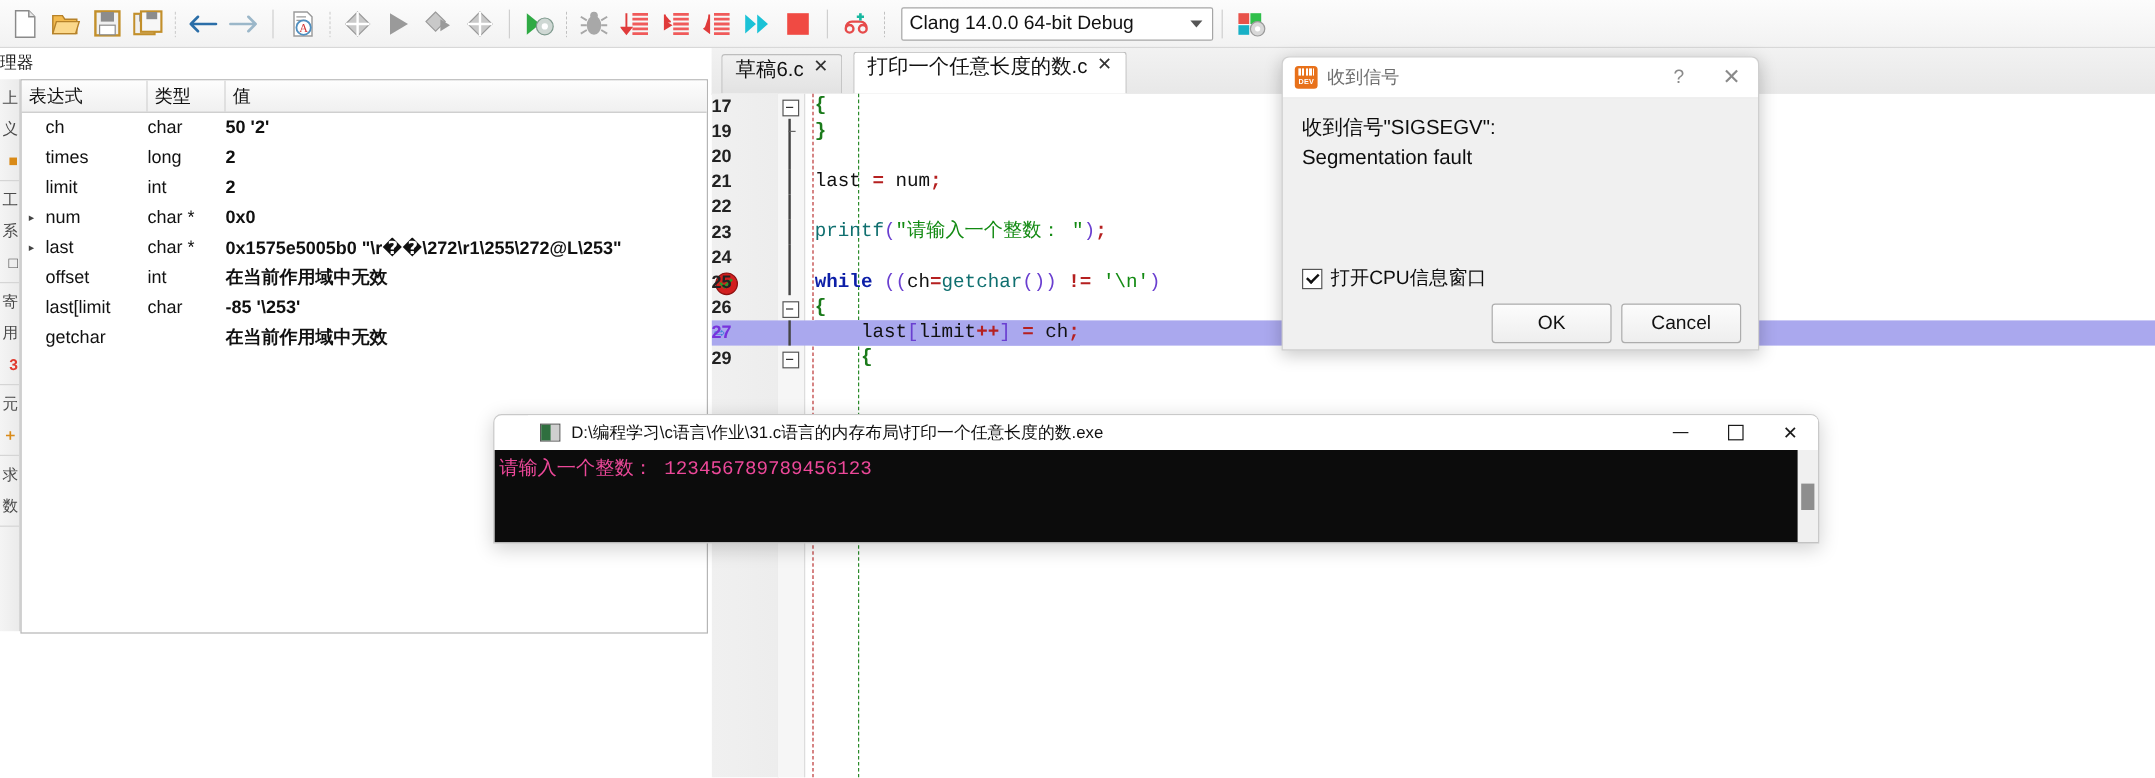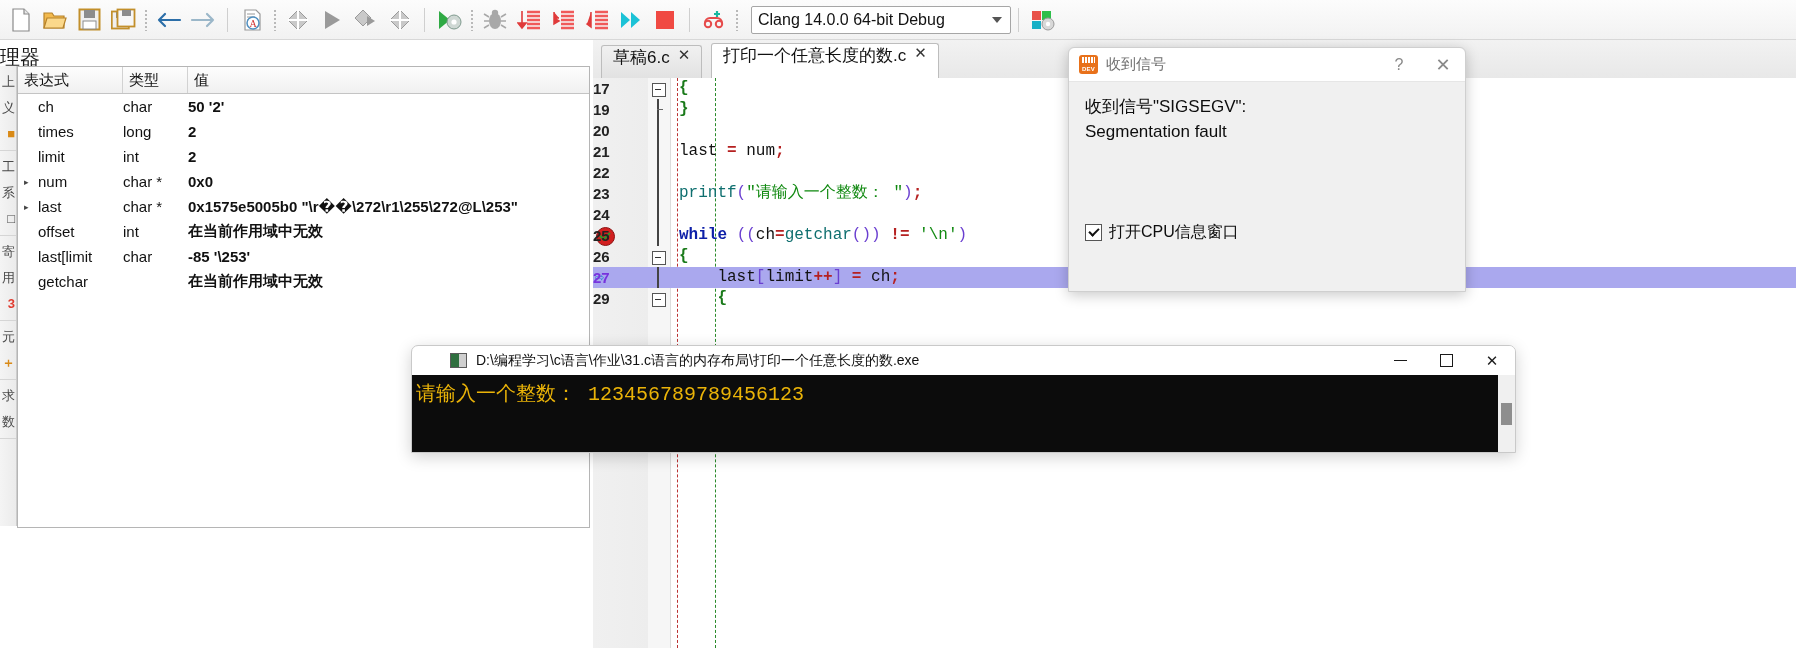--- a/index.html
+++ b/index.html
@@ -39,21 +39,21 @@
     border-right:1px solid #cdcdcd;overflow:hidden;
   }
   .lsgroup{border-bottom:1px solid #d5d5d5;padding:3px 0;}
   .lsitem{height:26px;font-size:13px;color:#4a4a4a;line-height:26px;
           text-align:right;padding-right:1px;overflow:hidden;white-space:nowrap;}
   .lsitem.org{color:#d98a17;font-weight:bold;}
   .lsitem.red{color:#e03b2f;font-weight:bold;}
 
   
   .panel-title{
-    position:absolute;left:0;top:44px;font-size:20px;color:#1a1a1a;white-space:nowrap;
+    position:absolute;left:0;top:44px;font-size:14px;color:#1a1a1a;white-space:nowrap;
   }
   .watch{
     position:absolute;left:17px;top:66px;width:573px;height:462px;
     background:#fff;border:1px solid #b5b5b5;box-sizing:border-box;overflow:hidden;
   }
   .watch-head{
     display:flex;height:26px;background:linear-gradient(#fdfdfd,#f0f0f0);
     border-bottom:1px solid #c4c4c4;font-size:15px;color:#111;
   }
   .watch-head div{
@@ -167,22 +167,22 @@
   .con-ico{width:15px;height:13px;border:1px solid #5a5a5a;background:#fff;display:flex;}
   .con-ico i{display:block;width:50%;height:100%;}
   .con-ico i:first-child{background:#2f6f3f;}
   .con-ico i:last-child{background:#cfcfcf;}
   .con-title .ct{margin-left:9px;font-size:14px;color:#111;white-space:nowrap;}
   .con-title .sp{flex:1;}
   .win-btn{width:46px;height:29px;display:flex;align-items:center;justify-content:center;font-size:15px;color:#1a1a1a;}
   .win-box{width:11px;height:11px;border:1.4px solid #1a1a1a;}
   .win-min{width:13px;height:1.6px;background:#1a1a1a;}
   .con-body{position:absolute;left:0;top:29px;width:100%;height:77px;background:#0c0c0c;display:flex;}
-  .con-text{flex:1;color:#eab308;font-family:"Liberation Mono","DejaVu Sans Mono",monospace;
-            font-size:20px;padding:5px 0 0 4px;white-space:pre;}
+  .con-text{flex:1;color:#ec4899;font-family:"Liberation Mono","DejaVu Sans Mono",monospace;
+            font-size:16px;padding:5px 0 0 4px;white-space:pre;}
   .con-scroll{width:17px;height:100%;background:#f0f0f0;position:relative;}
   .con-thumb{position:absolute;left:3px;top:28px;width:11px;height:22px;background:#8e8e8e;}
 </style>
 </head>
 <body>
 
 <div class="app">
 
   <div class="toolbar">
 
@@ -560,20 +560,24 @@
       <div class="dlg-btn">?</div>
       <div class="dlg-btn close">✕</div>
     </div>
     <div class="dlg-body">
       <div class="dlg-msg">收到信号"SIGSEGV":</div>
       <div class="dlg-msg">Segmentation fault</div>
     </div>
     <div class="dlg-check">
       <span class="cbox"></span>
       <span>打开CPU信息窗口</span>
+    </div>
+    <div class="dlg-actions">
+      <div class="btn">OK</div>
+      <div class="btn">Cancel</div>
     </div>
   </div>
 
   <div class="console">
     <div class="con-title">
       <span class="con-ico">
           <i></i>
           <i></i>
         </span>
       <span class="ct">D:\编程学习\c语言\作业\31.c语言的内存布局\打印一个任意长度的数.exe</span>

